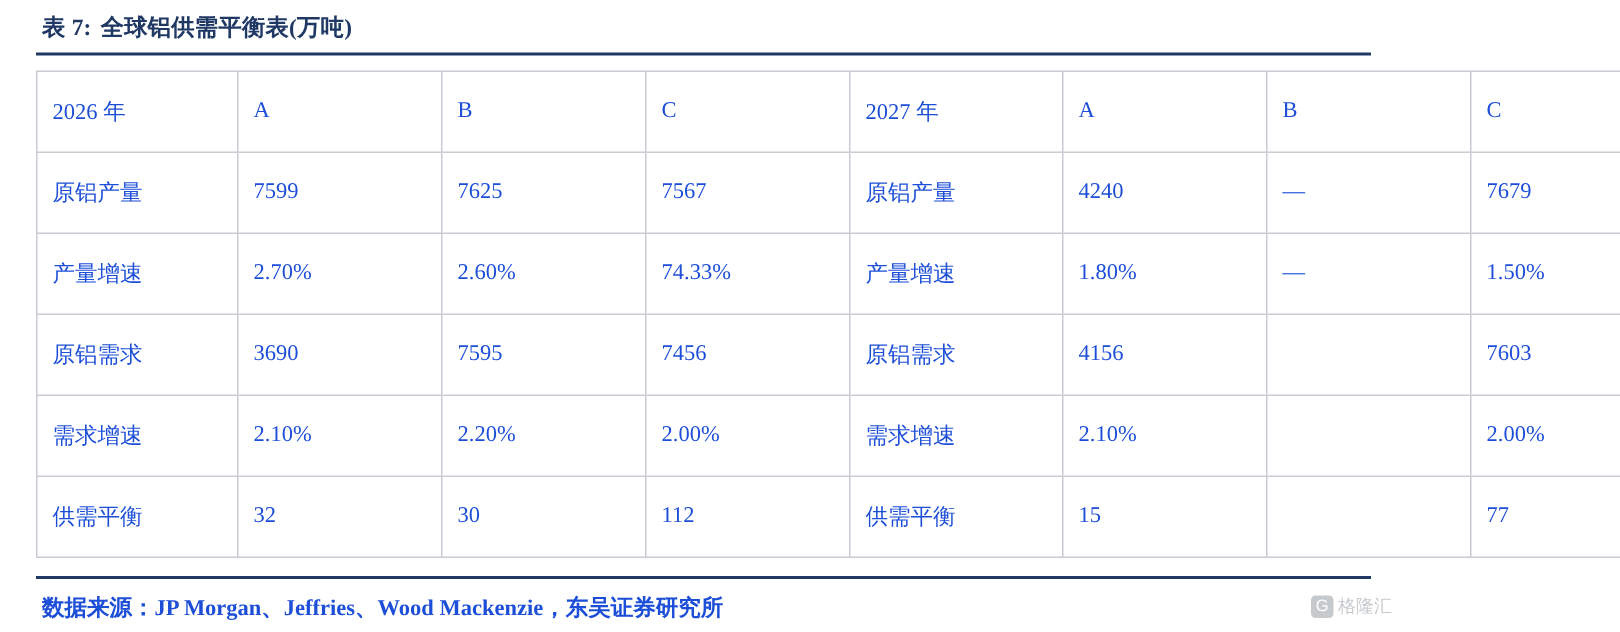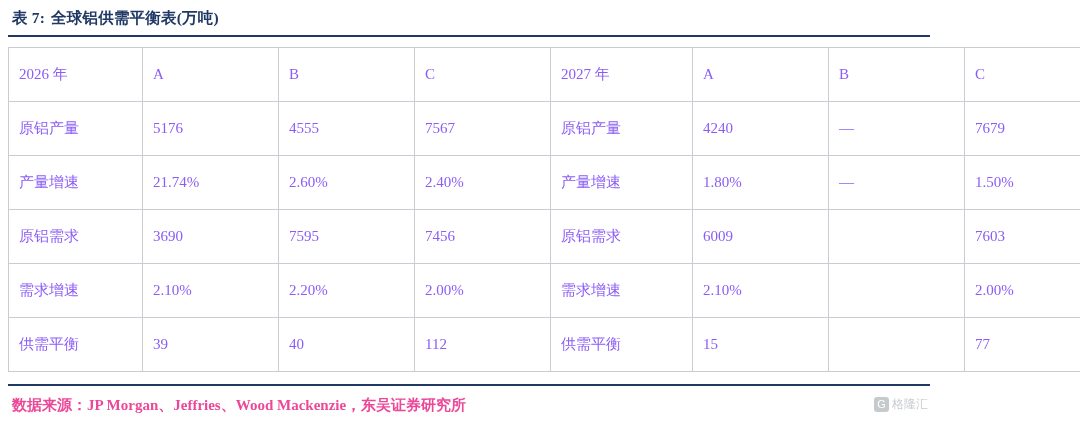--- a/index.html
+++ b/index.html
@@ -12,21 +12,21 @@
     background: #ffffff;
     font-family: "Liberation Serif", serif;
     color: #1a1a1a;
     overflow: hidden;
   }
   .page {
     position: relative;
     width: 938px;
     height: 421px;
     box-sizing: border-box;
-    padding: 0 8px;
+    padding: 0 24px;
   }
   .title-bar {
     display: flex;
     align-items: baseline;
     gap: 6px;
     padding: 8px 4px 6px 4px;
     border-bottom: 2px solid #1f3864;
     font-weight: bold;
     font-size: 15.5px;
     color: #1f3864;
@@ -43,35 +43,35 @@
     border-collapse: collapse;
     table-layout: fixed;
     margin-top: 10px;
     font-size: 15px;
   }
   table.data-table td {
     border: 1px solid #c9ccd2;
     height: 53px;
     padding: 0 10px;
     vertical-align: middle;
-    color: #8b5cf6;
+    color: #1d4ed8;
     white-space: nowrap;
     overflow: hidden;
     text-overflow: ellipsis;
   }
   .col-label { width: 134px; }
   .col-val   { width: 136px; }
   .col-label2{ width: 142px; }
   .col-val2  { width: 136px; }
   .footer {
     margin-top: 12px;
     padding-left: 4px;
     font-size: 15px;
     font-weight: bold;
-    color: #ec4899;
+    color: #1d4ed8;
     border-top: 2px solid #1f3864;
     padding-top: 10px;
     white-space: nowrap;
   }
   .watermark {
     position: absolute;
     right: 10px;
     bottom: 8px;
     display: flex;
     align-items: center;
@@ -122,62 +122,62 @@
         <td>A</td>
         <td>B</td>
         <td>C</td>
         <td>2027 年</td>
         <td>A</td>
         <td>B</td>
         <td>C</td>
       </tr>
       <tr>
         <td>原铝产量</td>
-        <td>5176</td>
-        <td>4555</td>
+        <td>7599</td>
+        <td>7625</td>
         <td>7567</td>
         <td>原铝产量</td>
         <td>4240</td>
         <td>—</td>
         <td>7679</td>
       </tr>
       <tr>
         <td>产量增速</td>
-        <td>21.74%</td>
+        <td>2.70%</td>
         <td>2.60%</td>
-        <td>2.40%</td>
+        <td>74.33%</td>
         <td>产量增速</td>
         <td>1.80%</td>
         <td>—</td>
         <td>1.50%</td>
       </tr>
       <tr>
         <td>原铝需求</td>
         <td>3690</td>
         <td>7595</td>
         <td>7456</td>
         <td>原铝需求</td>
-        <td>6009</td>
+        <td>4156</td>
         <td></td>
         <td>7603</td>
       </tr>
       <tr>
         <td>需求增速</td>
         <td>2.10%</td>
         <td>2.20%</td>
         <td>2.00%</td>
         <td>需求增速</td>
         <td>2.10%</td>
         <td></td>
         <td>2.00%</td>
       </tr>
       <tr>
         <td>供需平衡</td>
-        <td>39</td>
-        <td>40</td>
+        <td>32</td>
+        <td>30</td>
         <td>112</td>
         <td>供需平衡</td>
         <td>15</td>
         <td></td>
         <td>77</td>
       </tr>
     </tbody>
   </table>
 
   <div class="footer">数据来源：JP Morgan、Jeffries、Wood Mackenzie，东吴证券研究所</div>

